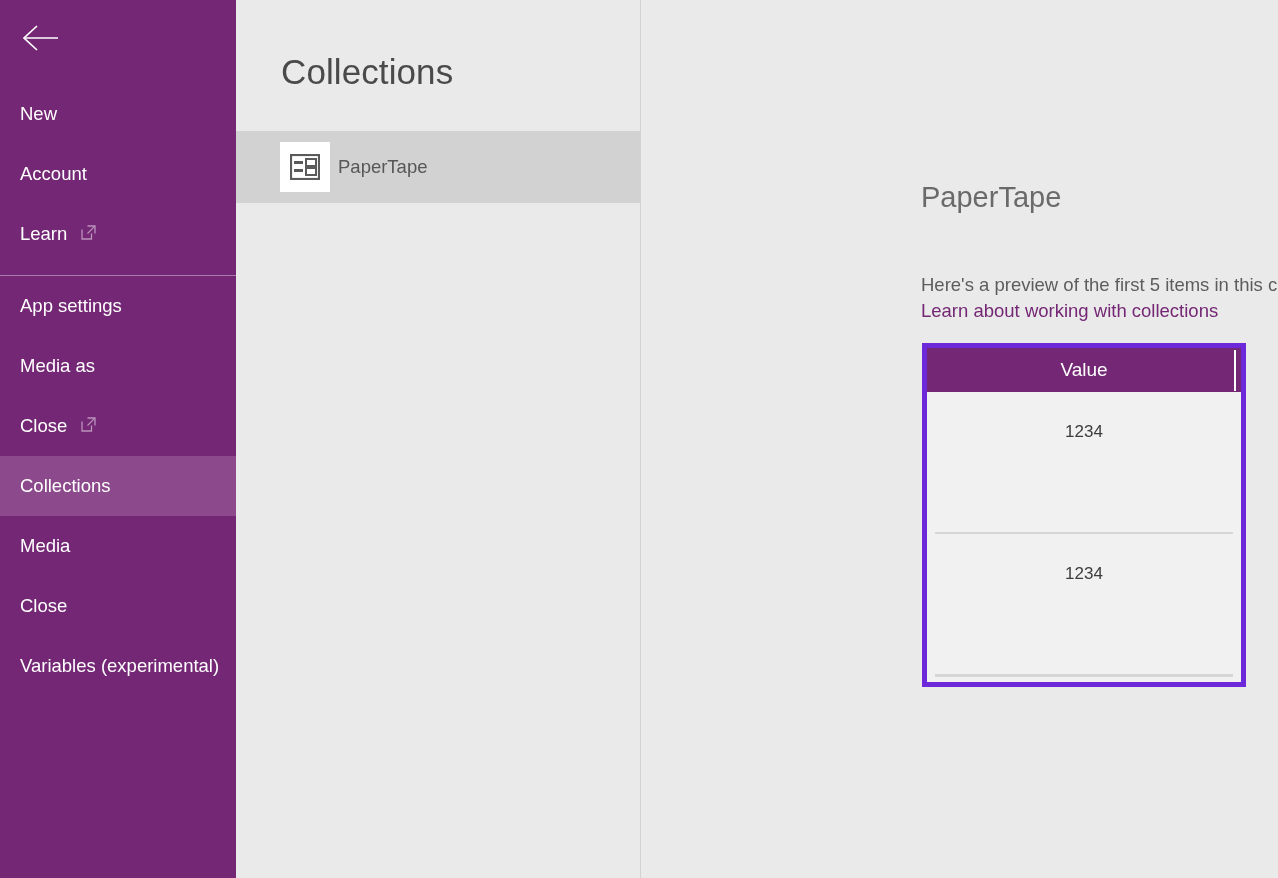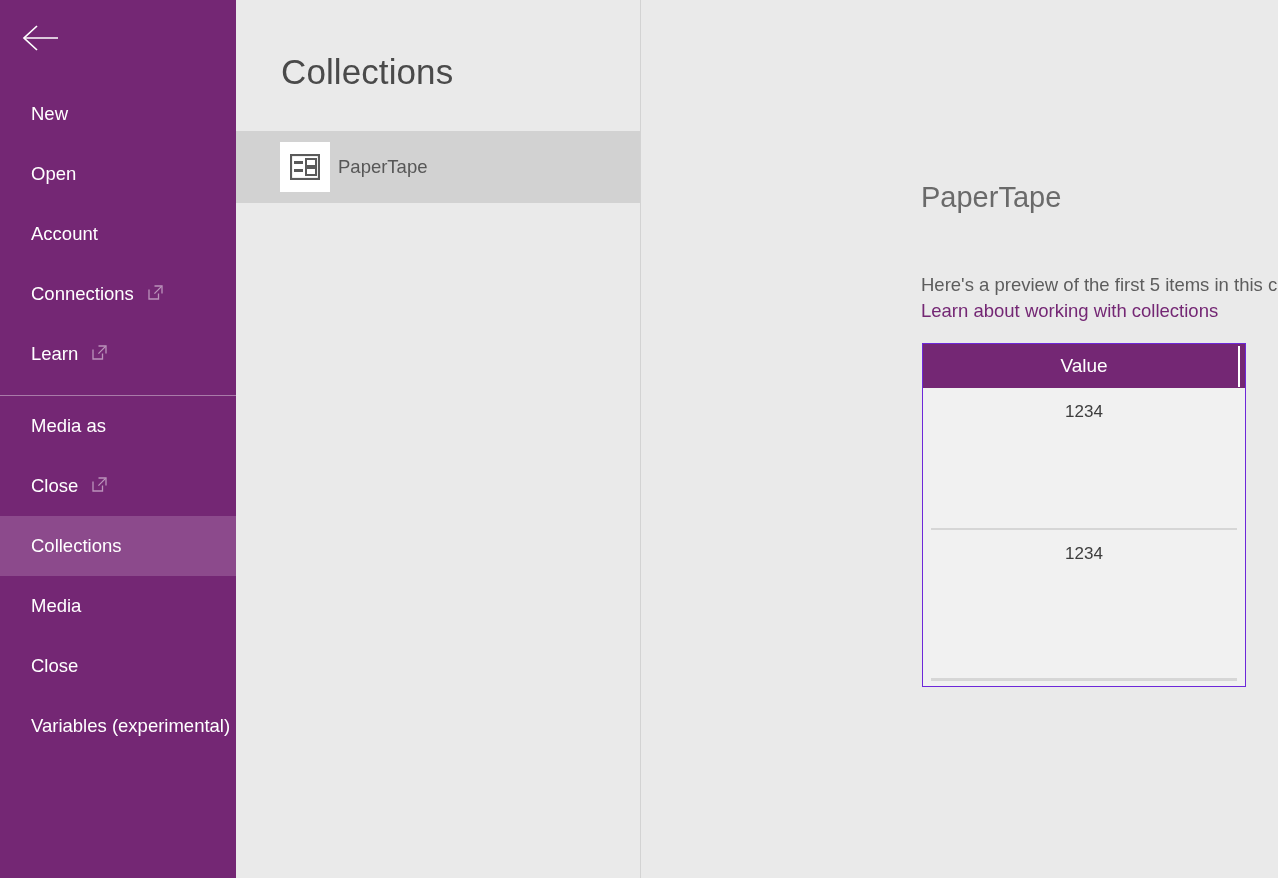--- a/index.html
+++ b/index.html
@@ -41,21 +41,21 @@
   #nav-list {
     position: absolute;
     left: 0;
     top: 84px;
     width: 236px;
   }
   .nav-item {
     position: relative;
     height: 60px;
     line-height: 60px;
-    padding-left: 31px;
+    padding-left: 20px;
     color: #ffffff;
     font-size: 18.5px;
     font-weight: 400;
     white-space: nowrap;
     cursor: pointer;
     box-sizing: border-box;
   }
   .nav-item.selected {
     background: #8c4a8c;
   }
@@ -171,21 +171,21 @@
     cursor: pointer;
   }
 
   
   #preview-table {
     position: absolute;
     left: 281px;
     top: 343px;
     width: 324px;
     height: 344px;
-    border: 1px solid #6d28d9;
+    border: 5px solid #6d28d9;
     box-sizing: border-box;
     background: #f1f1f1;
   }
   #table-header {
     position: relative;
     height: 44px;
     background: #742774;
     color: #ffffff;
     font-size: 19px;
     display: flex;
@@ -200,21 +200,21 @@
     width: 2px;
     background: #ffffff;
   }
   .table-row {
     position: relative;
     height: 142px;
     background: #f1f1f1;
     text-align: center;
     font-size: 17px;
     color: #3d3d3d;
-    padding-top: 14px;
+    padding-top: 30px;
     box-sizing: border-box;
   }
   .row-sep {
     position: absolute;
     left: 8px;
     right: 8px;
     bottom: 0;
     height: 2px;
     background: #d6d6d6;
   }
@@ -238,53 +238,43 @@
       <path d="M15 4 L2 16 L15 28" stroke="#ffffff" stroke-width="1.7" fill="none"></path>
     </svg>
   </div>
 
   <div id="nav-list">
 
     <div class="nav-item">
       <span>New</span>
     </div>
 
-    <div class="nav-item">
-      <span>Open</span>
-    </div>
 
     <div class="nav-item">
       <span>Account</span>
     </div>
 
-    <div class="nav-item">
-      <span>Connections</span>
-      <span class="ext-icon">
-        <svg width="15" height="15" viewBox="0 0 15 15">
-          <path d="M1 4.5 L1 14 L10.5 14 L10.5 8.5" stroke="#bb93bb" stroke-width="1.3" fill="none"></path>
-          <path d="M6.5 1 L14 1 L14 8.5" stroke="#bb93bb" stroke-width="1.3" fill="none"></path>
-          <path d="M13.6 1.4 L6.4 8.6" stroke="#bb93bb" stroke-width="1.3" fill="none"></path>
-        </svg>
-      </span>
-    </div>
 
     <div class="nav-item">
       <span>Learn</span>
       <span class="ext-icon">
         <svg width="15" height="15" viewBox="0 0 15 15">
           <path d="M1 4.5 L1 14 L10.5 14 L10.5 8.5" stroke="#bb93bb" stroke-width="1.3" fill="none"></path>
           <path d="M6.5 1 L14 1 L14 8.5" stroke="#bb93bb" stroke-width="1.3" fill="none"></path>
           <path d="M13.6 1.4 L6.4 8.6" stroke="#bb93bb" stroke-width="1.3" fill="none"></path>
         </svg>
       </span>
     </div>
 
     <div class="nav-spacer"></div>
     <div class="nav-divider"></div>
 
+    <div class="nav-item">
+      <span>App settings</span>
+    </div>
 
 
     <div class="nav-item">
       <span>Media as</span>
     </div>
 
     <div class="nav-item">
       <span>Close</span>
       <span class="ext-icon">
         <svg width="15" height="15" viewBox="0 0 15 15">

